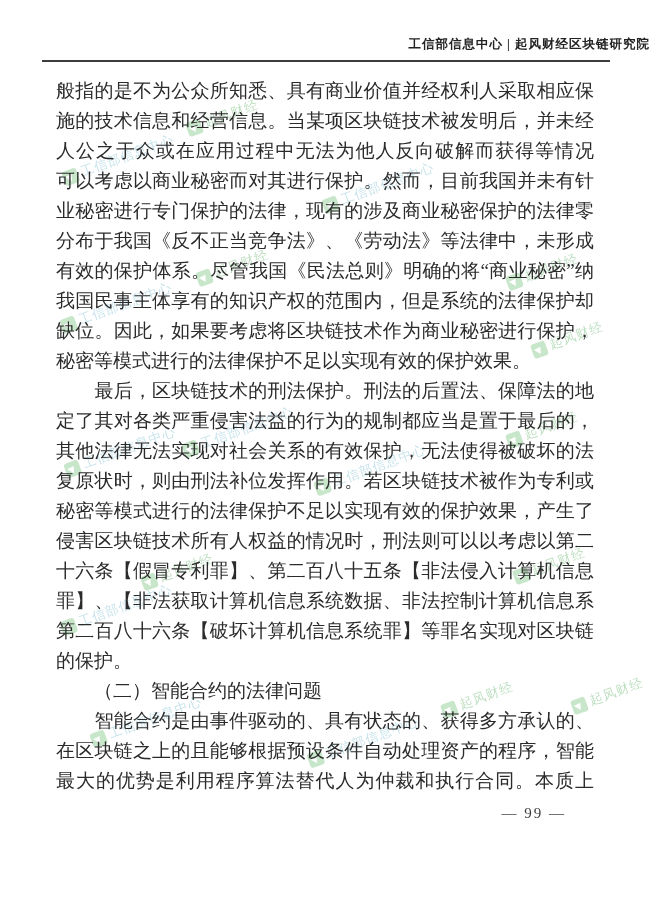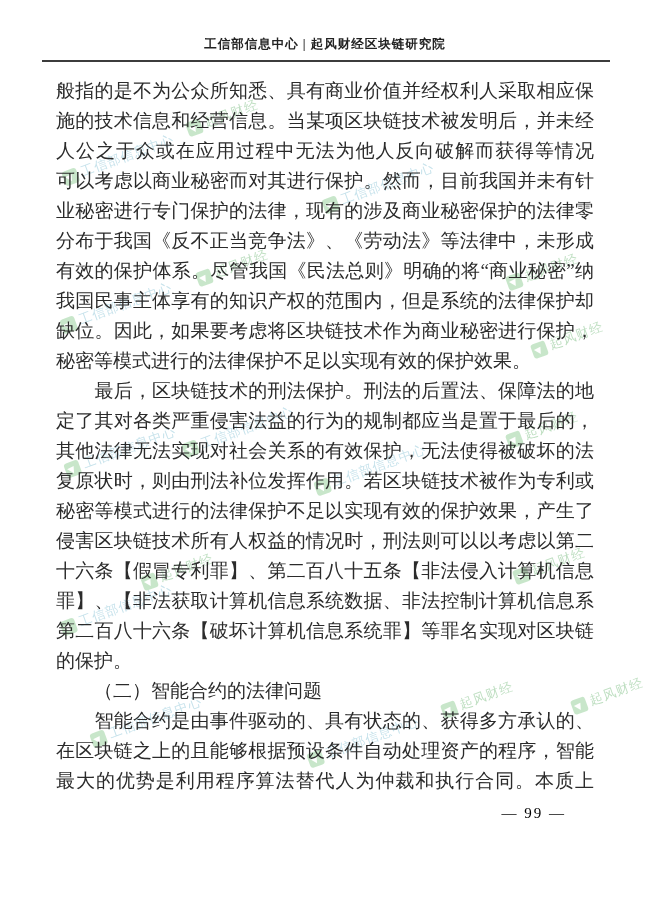--- a/index.html
+++ b/index.html
@@ -8,21 +8,21 @@
     width:650px;
     height:919px;
     background:#ffffff;
     overflow:hidden;
     font-family:"Liberation Serif","DejaVu Serif",serif;
   }
   
   .header-title{
     position:absolute;
     top:36px;left:0;right:0;
-    text-align:center;
+    text-align:right;
     font-size:12.5px;
     font-weight:bold;
     color:#222;
     letter-spacing:1px;
   }
   .header-rule{
     position:absolute;
     top:60px;left:42px;
     width:568px;height:2px;
     background:#3c3c3c;
@@ -43,21 +43,21 @@
     text-align-last:left;
     overflow:hidden;
   }
   .line.just{ text-align-last:justify; }
   
   .pagenum{
     position:absolute;
     top:805px;right:84px;
     font-size:15px;
     letter-spacing:2px;
-    color:#000000;
+    color:#404040;
     z-index:2;
   }
   
   .watermark-layer{
     position:absolute;inset:0;
     z-index:1;
     pointer-events:none;
   }
   .wm{
     position:absolute;

